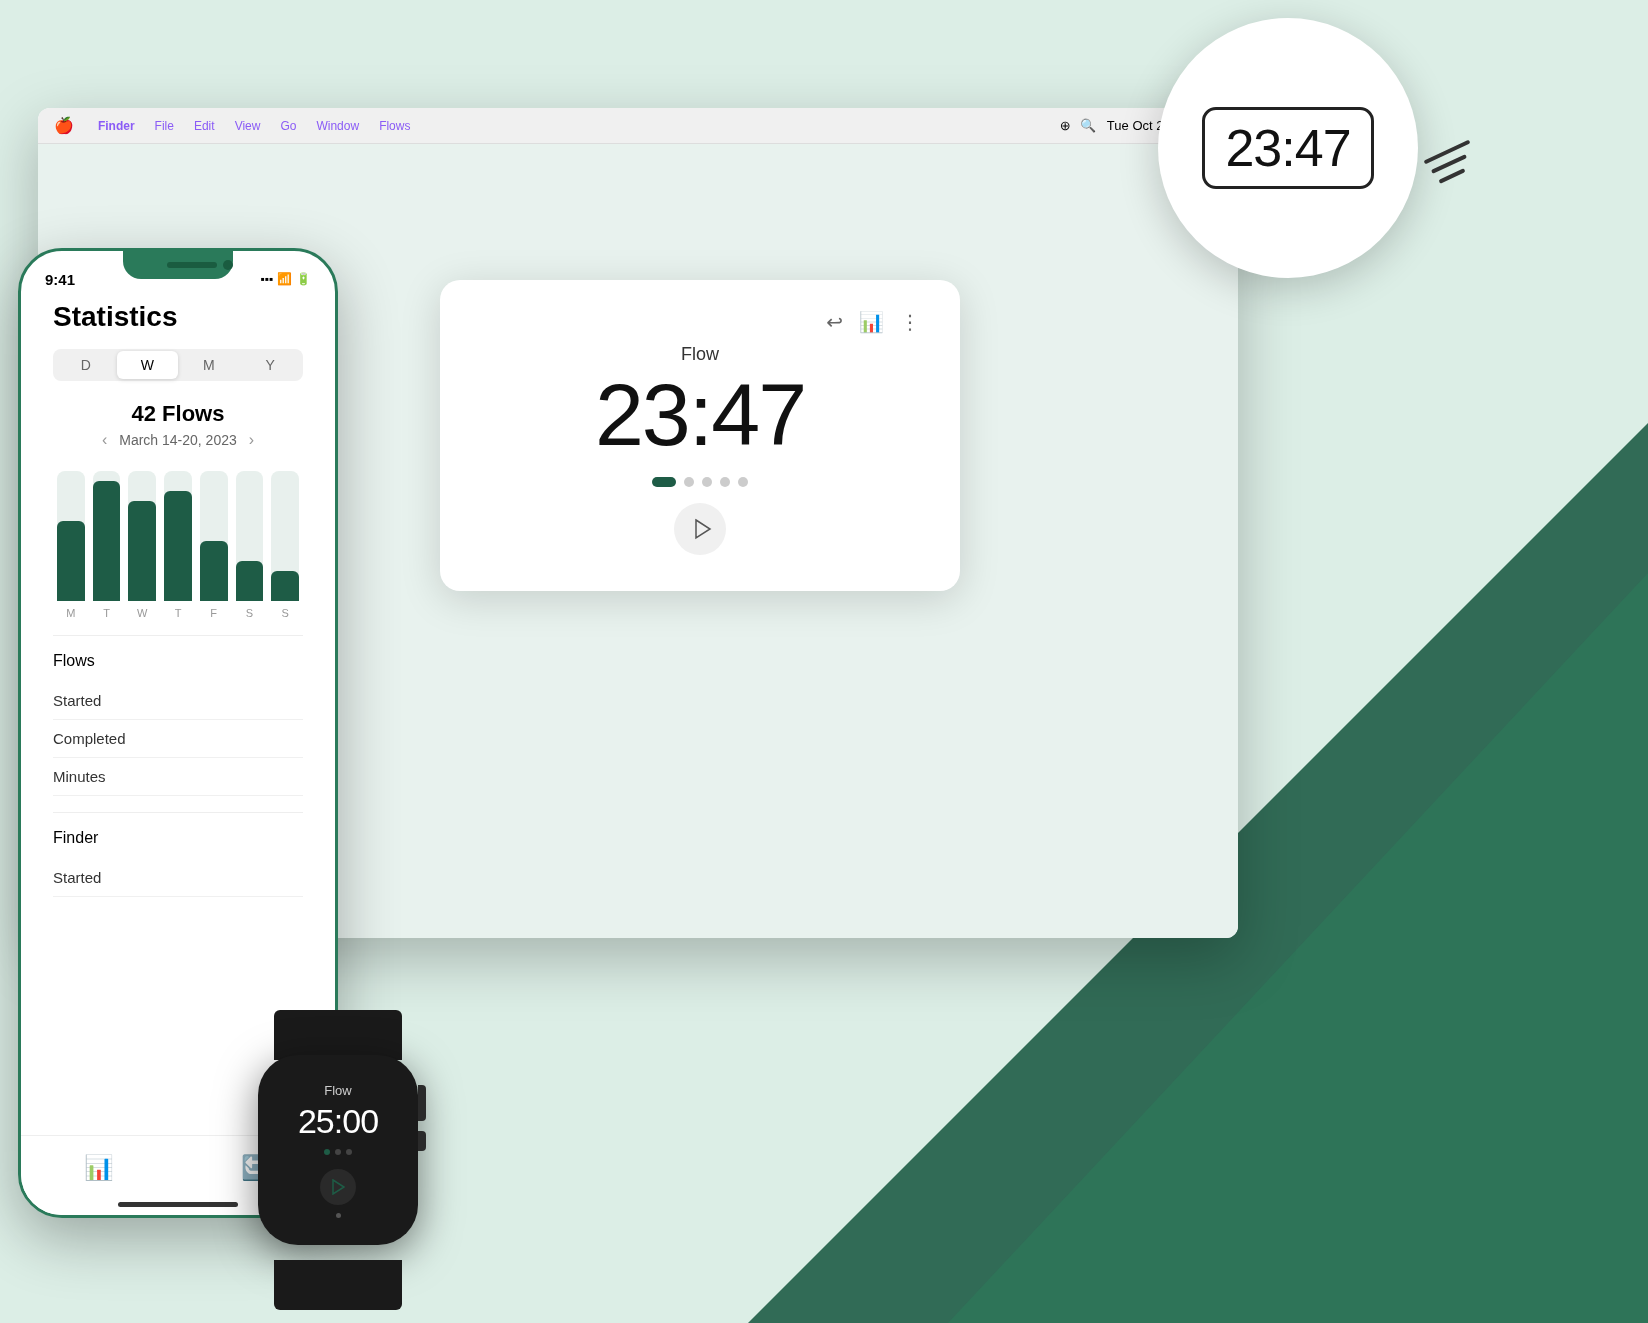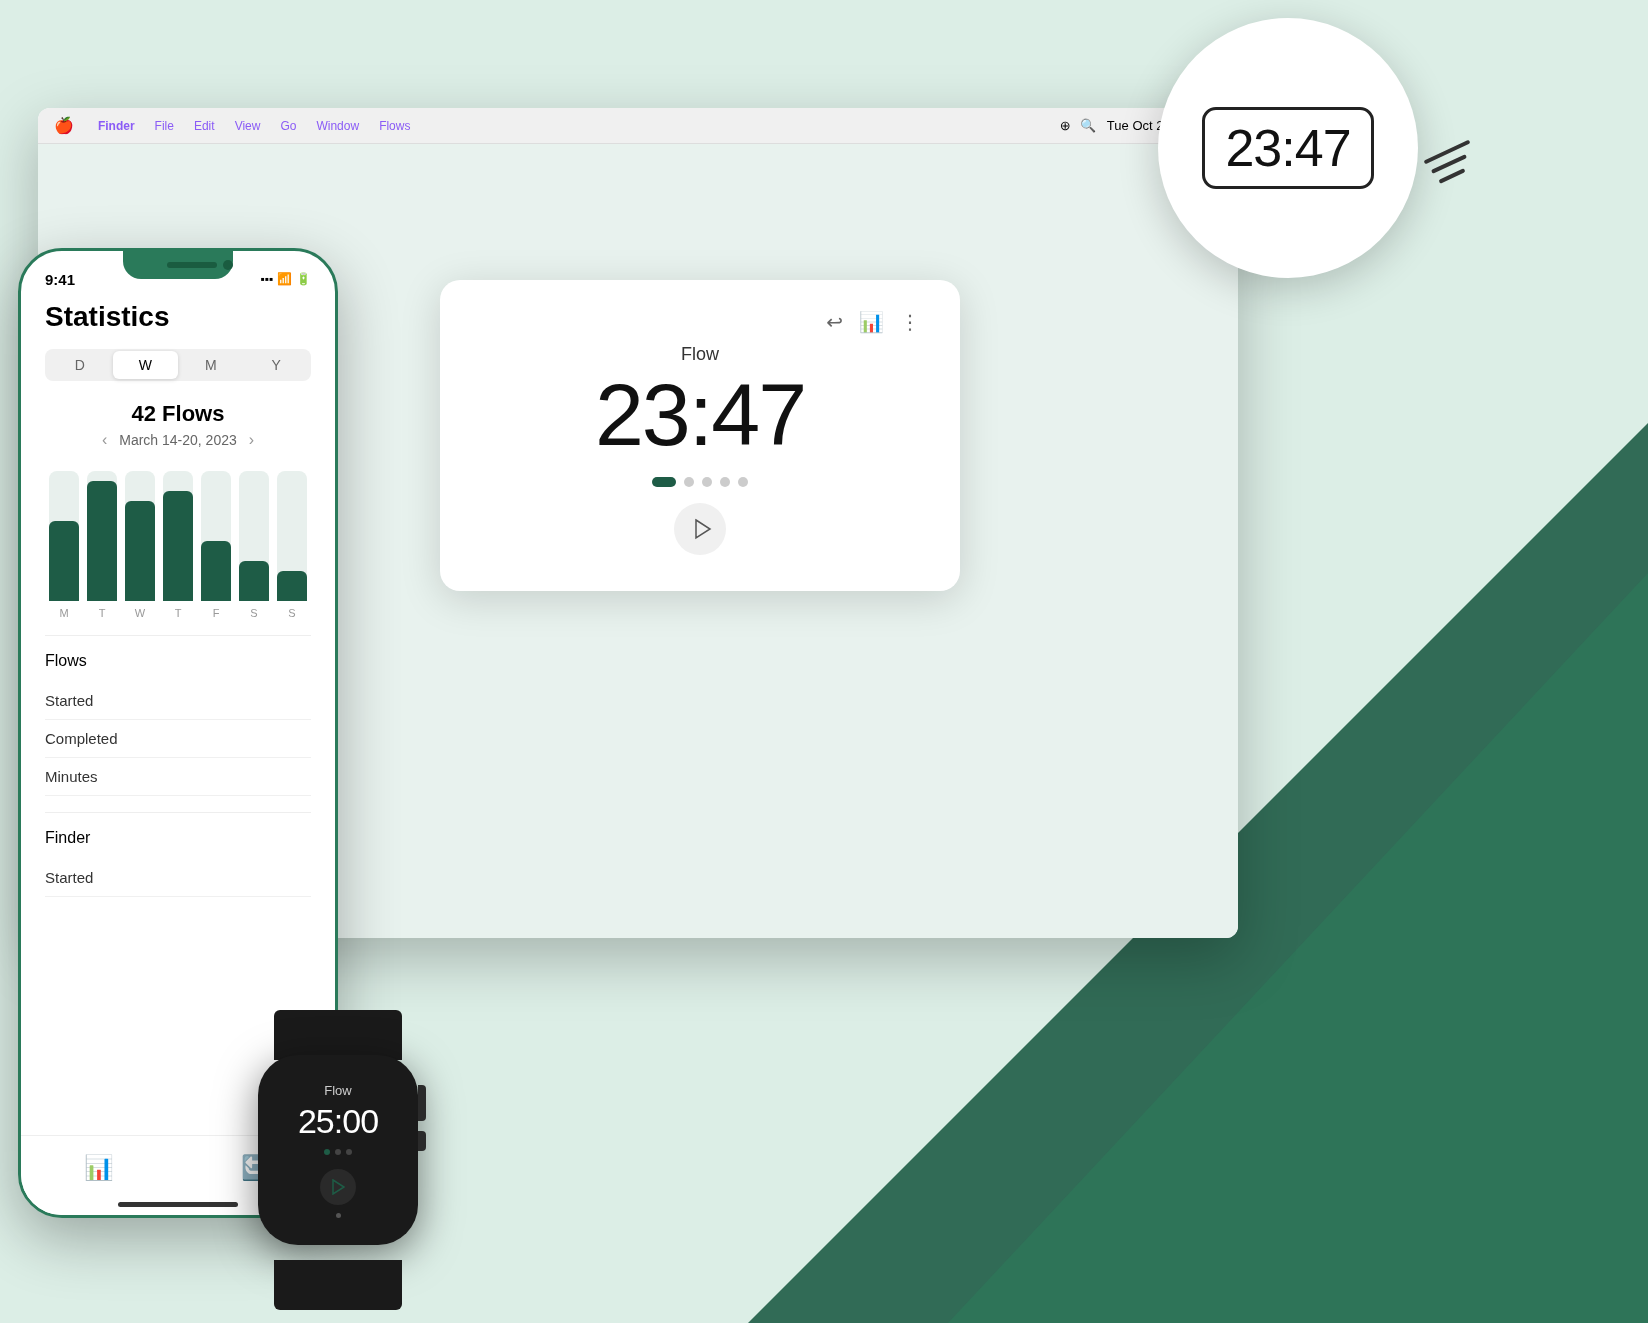--- a/index.html
+++ b/index.html
@@ -244,21 +244,21 @@
     .iphone-status-bar {
       height: 44px;
       padding: 12px 24px 0;
       display: flex;
       justify-content: space-between;
       align-items: center;
       font-size: 14px;
       font-weight: 600;
     }
     .iphone-content {
-      padding: 0 24px;
+      padding: 0 32px;
     }
     .iphone-title {
       font-size: 28px;
       font-weight: 700;
       color: #000;
       margin-bottom: 16px;
       margin-top: 6px;
     }
     .iphone-period-tabs {
       display: flex;

